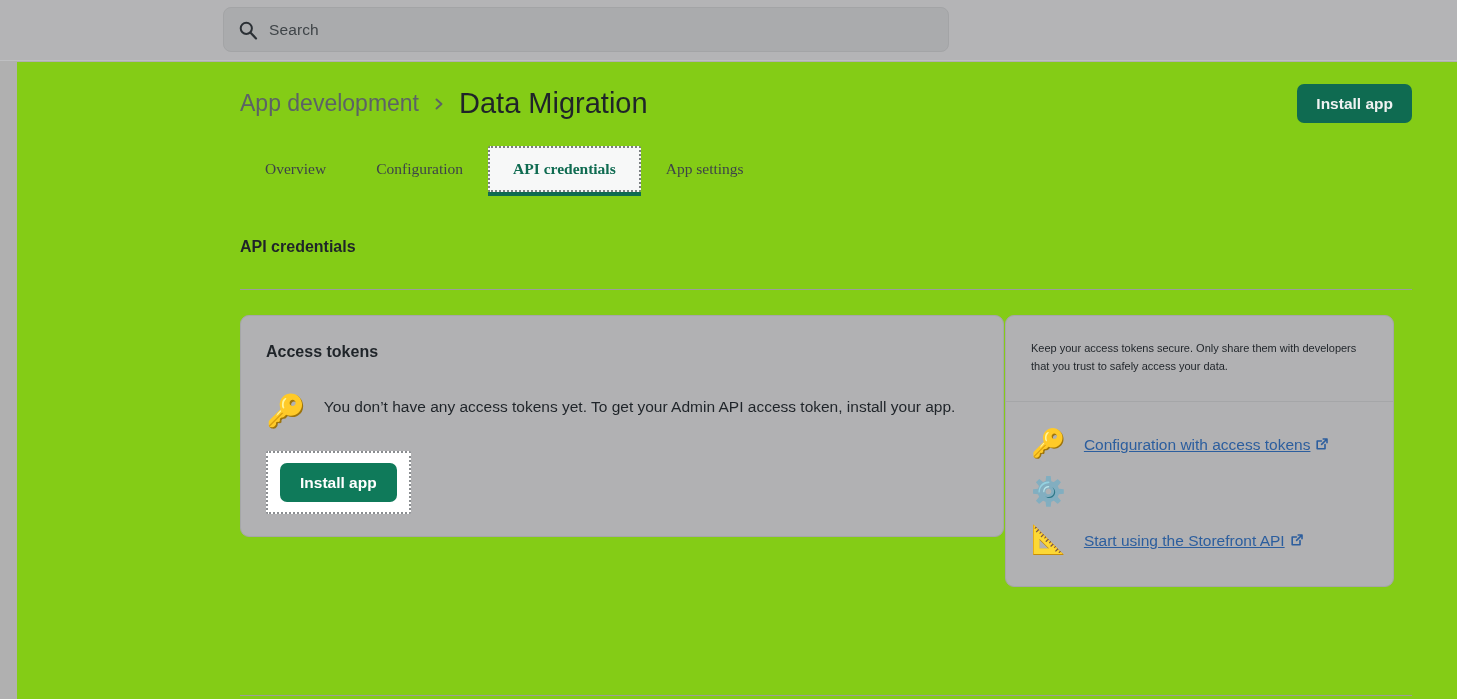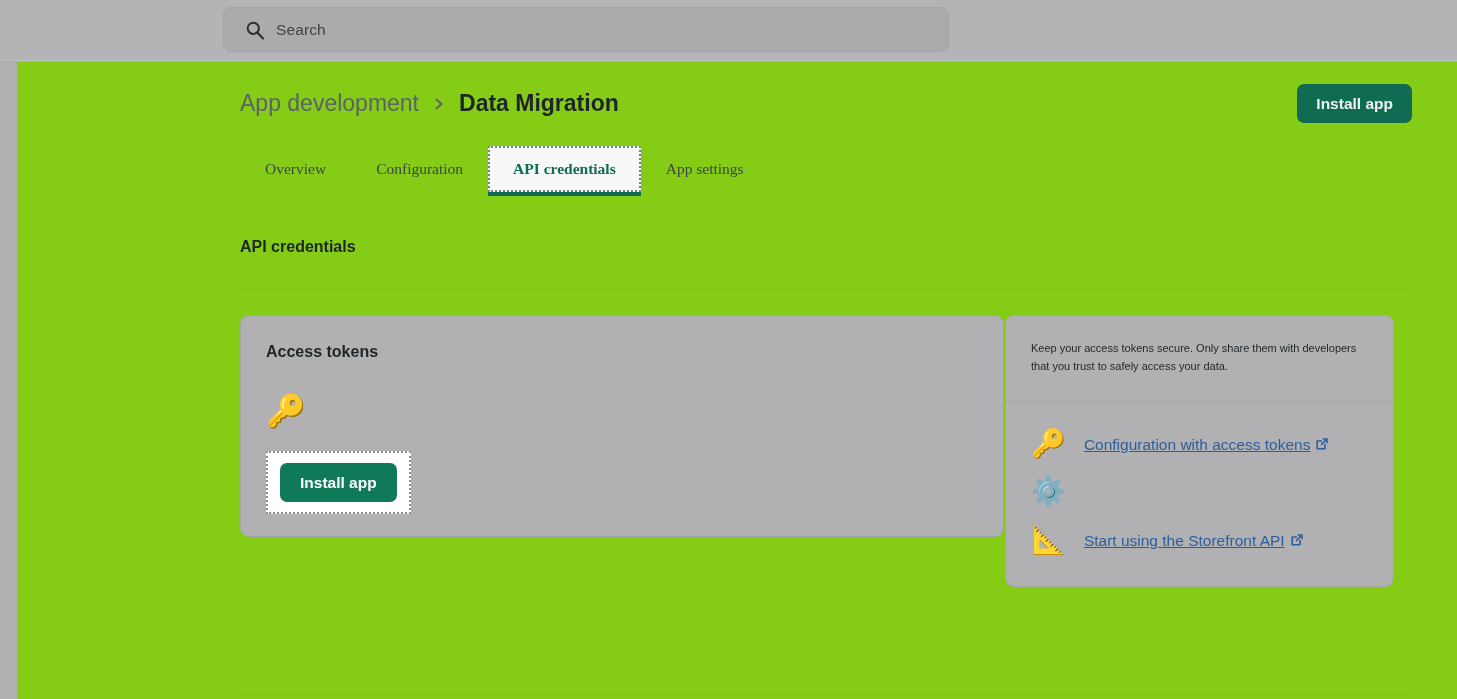--- a/index.html
+++ b/index.html
@@ -26,21 +26,21 @@
   }
   .search-wrap {
     position: absolute;
     left: 223px; top: 7px;
     width: 726px; height: 45px;
     background: #aaabad;
     border: 1px solid #a3a4a6;
     border-radius: 8px;
     display: flex;
     align-items: center;
-    padding: 0 21px;
+    padding: 0 14px;
     cursor: text;
   }
   .search-icon {
     width: 20px; height: 20px;
     flex: 0 0 20px;
     margin-right: 11px;
     display: block;
   }
   .search-placeholder {
     font-size: 15.5px;
@@ -76,22 +76,22 @@
     color: #5c6266;
     cursor: pointer;
     line-height: 1.1;
   }
   .crumb-sep {
     width: 14px; height: 14px;
     display: block;
     margin: 0 3px;
   }
   .crumb-current {
-    font-size: 23px;
-    font-weight: 700;
+    font-size: 29px;
+    font-weight: 400;
     color: #1f2429;
     line-height: 1.1;
   }
 
   .btn-green {
     background: #0f6b51;
     color: #f0f2f2;
     border: none;
     border-radius: 7px;
     font-family: "Liberation Sans", sans-serif;
@@ -300,20 +300,21 @@
 
   <div class="section-title">API credentials</div>
   <div class="rule"></div>
 
   <div class="content">
 
     <div class="card card-main">
       <div class="card-heading">Access tokens</div>
       <div class="token-row">
         <span class="emoji-icon icon-key-main">🔑</span>
+        <div class="token-text">You don’t have any access tokens yet. To get your Admin API access token, install your app.</div>
       </div>
       <div class="focus-box">
         <button class="btn-install-card">Install app</button>
       </div>
     </div>
 
     <div class="card card-side">
       <div class="side-note">Keep your access tokens secure. Only share them with developers that you trust to safely access your data.</div>
       <div class="side-divider"></div>
       <div class="side-links">

